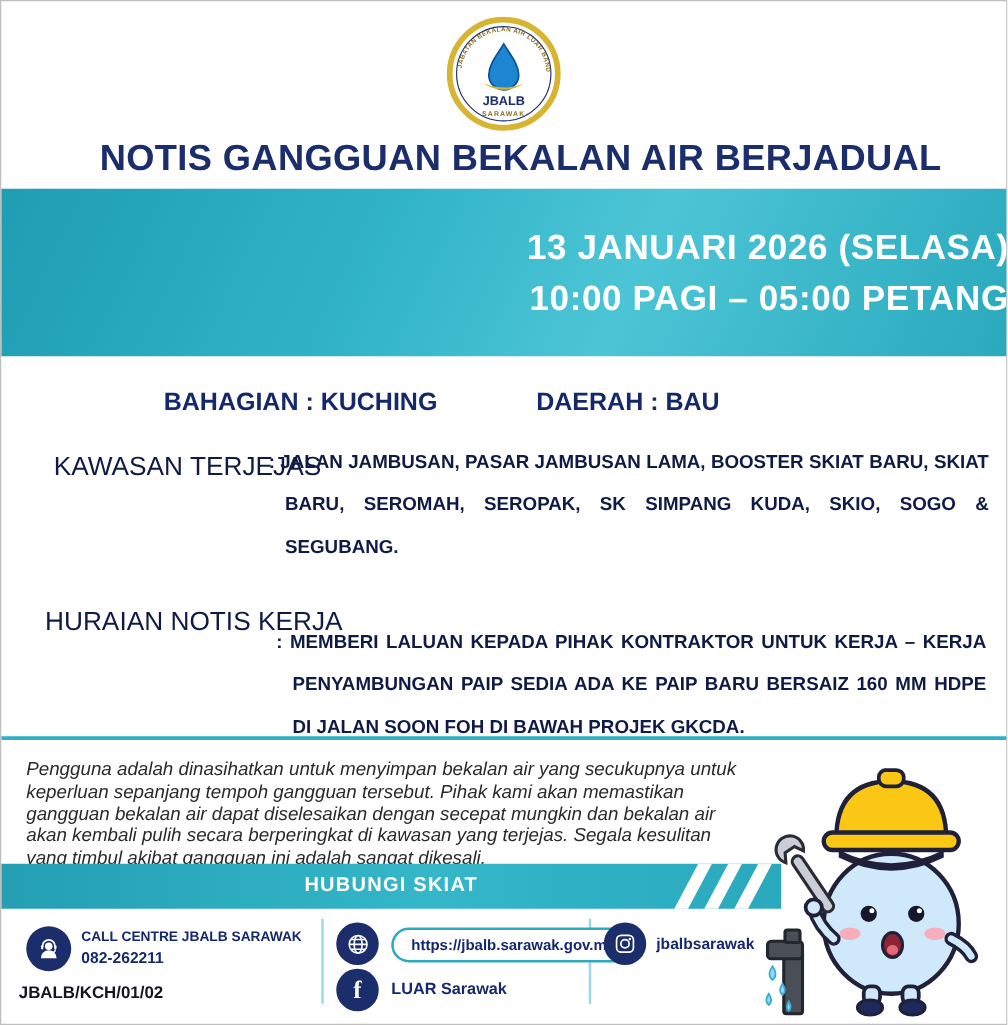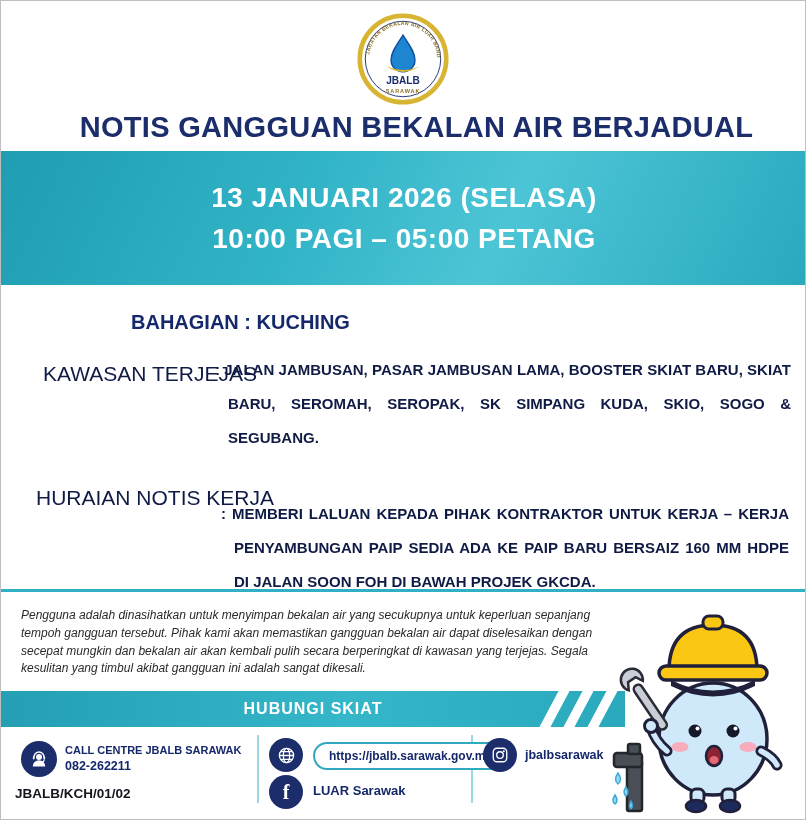--- a/index.html
+++ b/index.html
@@ -18,21 +18,21 @@
   .title {
     position: absolute; left: 0; top: 110px; width: 100%;
     text-align: center; color: #1b2d6b;
     font-size: 29px; font-weight: 800; letter-spacing: .3px; padding-left: 27px;
   }
   
   .banner {
     position: absolute; left: 0; top: 150px; width: 806px; height: 134px;
     background: linear-gradient(115deg, #1f9db2 0%, #32b4c7 38%, #4cc5d6 62%, #2aa9bd 100%);
     color: #fff; display: flex; flex-direction: column;
-    align-items: center; justify-content: center; gap: 9px;
+    align-items: flex-end; justify-content: center; gap: 9px;
   }
   .banner .line { font-size: 28px; font-weight: 700; letter-spacing: .5px; }
   
   .bahagian { position: absolute; left: 130px; top: 310px; color: #15286b; font-size: 20px; font-weight: 800; }
   .daerah   { position: absolute; left: 428px; top: 310px; color: #15286b; font-size: 20px; font-weight: 800; }
   
   .field-label { position: absolute; color: #101b45; font-size: 21px; font-weight: 400; }
   .kawasan-label { left: 42px; top: 361px; }
   .huraian-label { left: 35px; top: 457px; margin-top: 28px; }
   .field-value {
@@ -40,21 +40,21 @@
     line-height: 34px; text-align: justify;
     padding-left: 13px; text-indent: -13px;
   }
   .kawasan-value { left: 214px; top: 352px; width: 576px; }
   .huraian-value { left: 220px; top: 448px; width: 568px; margin-top: 48px; }
   
   .divider { position: absolute; left: 0; top: 588px; width: 806px; height: 3px; background: #2fb0c4; }
   
   .advisory {
     position: absolute; left: 20px; top: 606px; width: 584px;
-    color: #2a2a2a; font-size: 12px; font-style: italic; font-weight: 500;
+    color: #2a2a2a; font-size: 15px; font-style: italic; font-weight: 500;
     line-height: 17.8px;
   }
   
   .hubungi-bar {
     position: absolute; left: 0; top: 690px; width: 624px; height: 36px;
     background: linear-gradient(90deg, #249fb4, #35b6c9 55%, #2aa9bd);
     color: #fff; display: flex; align-items: center; justify-content: center;
     font-size: 16px; font-weight: 800; letter-spacing: 1px;
   }
   .stripe {
@@ -110,20 +110,21 @@
   </div>
 
   <h1 class="title">NOTIS GANGGUAN BEKALAN AIR BERJADUAL</h1>
 
   <section class="banner">
     <div class="line">13 JANUARI 2026 (SELASA)</div>
     <div class="line">10:00 PAGI – 05:00 PETANG</div>
   </section>
 
   <div class="bahagian">BAHAGIAN : KUCHING</div>
+  <div class="daerah">DAERAH : BAU</div>
 
   <div class="field-label kawasan-label">KAWASAN TERJEJAS</div>
   <p class="field-value kawasan-value">: JALAN JAMBUSAN, PASAR JAMBUSAN LAMA, BOOSTER SKIAT BARU, SKIAT BARU, SEROMAH, SEROPAK, SK SIMPANG KUDA, SKIO, SOGO &amp; SEGUBANG.</p>
 
   <div class="field-label huraian-label">HURAIAN NOTIS KERJA</div>
   <p class="field-value huraian-value">: MEMBERI LALUAN KEPADA PIHAK KONTRAKTOR UNTUK KERJA – KERJA PENYAMBUNGAN PAIP SEDIA ADA KE PAIP BARU BERSAIZ 160 MM HDPE DI JALAN SOON FOH DI BAWAH PROJEK GKCDA.</p>
 
   <div class="divider"></div>
 
   <p class="advisory">Pengguna adalah dinasihatkan untuk menyimpan bekalan air yang secukupnya untuk keperluan sepanjang tempoh gangguan tersebut. Pihak kami akan memastikan gangguan bekalan air dapat diselesaikan dengan secepat mungkin dan bekalan air akan kembali pulih secara berperingkat di kawasan yang terjejas. Segala kesulitan yang timbul akibat gangguan ini adalah sangat dikesali.</p>

